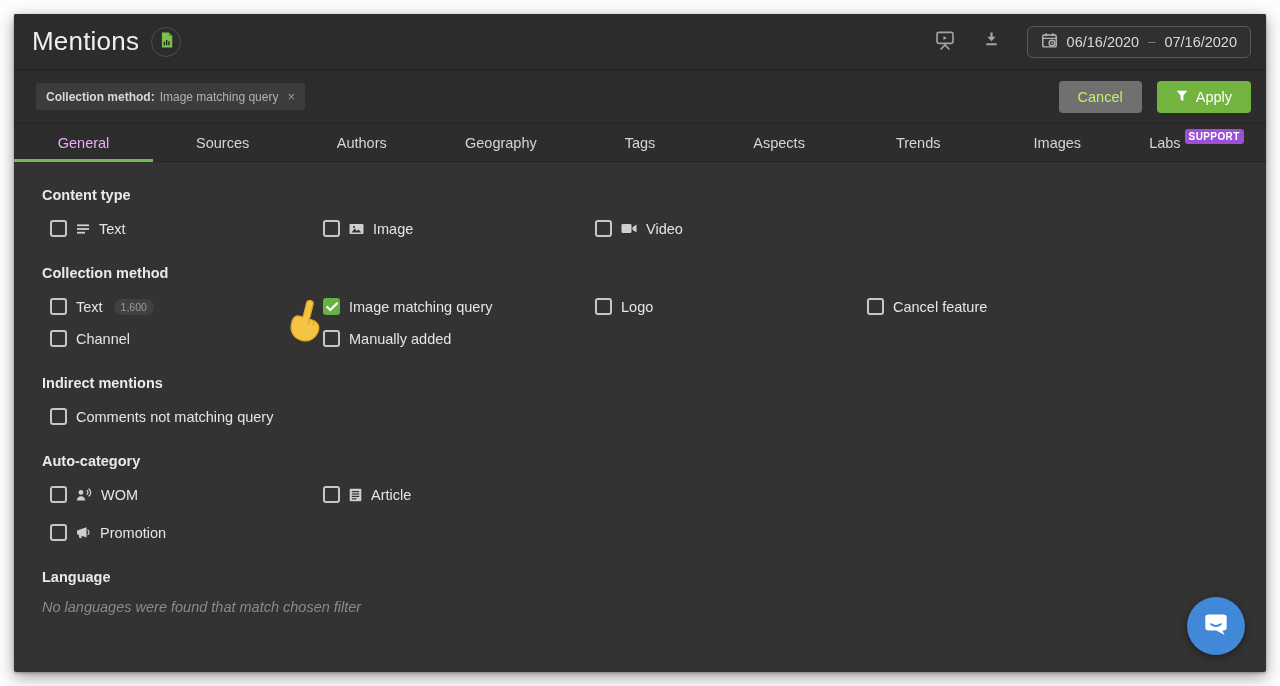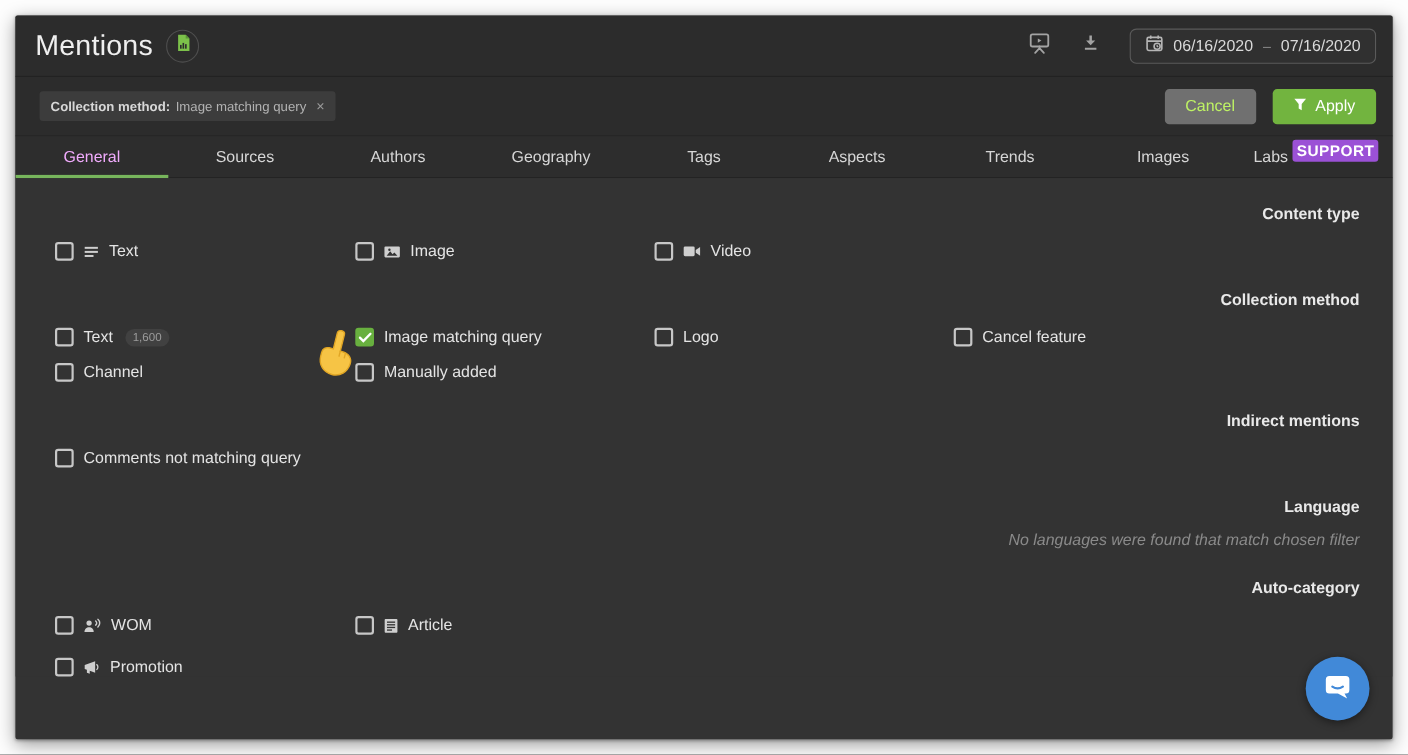--- a/index.html
+++ b/index.html
@@ -83,30 +83,30 @@
     display: flex; align-items: center; justify-content: center;
     font-size: 14.5px; color: #d6d6d6;
     cursor: pointer; position: relative;
   }
   .tab.active { color: #f0abfc; }
   .tab.active::after {
     content: ""; position: absolute; left: 0; right: 0; bottom: -1px;
     height: 3px; background: #77b55c;
   }
   .tab .support-badge {
-    font-size: 14px; font-weight: 700; letter-spacing: .4px;
+    font-size: 10px; font-weight: 700; letter-spacing: .4px;
     background: #9b51d6; color: #fff;
     border-radius: 3px; padding: 2px 4px;
     margin-left: 4px; transform: translateY(-6px);
   }
 
   
   .content { padding: 25px 30px 0 28px; background: #333333; position: relative; }
   .sec-title { font-size: 14.5px; font-weight: 700; color: #e9e9e9; }
-  .sec { margin-bottom: 28px; text-align: right; }
+  .sec { margin-bottom: 28px; }
   .sec .rows { margin-top: 17px; }
   .cb-grid {
     display: grid;
     grid-template-columns: 273px 272px 272px 1fr;
     align-items: center;
   }
   .cb-grid + .cb-grid { margin-top: 15px; }
   .sec-auto-category .cb-grid + .cb-grid { margin-top: 21px; }
   .cb-item {
     display: inline-flex; align-items: center; gap: 9px;
@@ -335,24 +335,20 @@
         <h3 class="sec-title">Indirect mentions</h3>
         <div class="rows">
           <div class="cb-grid">
             <label class="cb-item">
               <span class="checkbox"></span>
               <span>Comments not matching query</span>
             </label>
           </div>
         </div>
       </section>
-      <section class="sec sec-language">
-        <h3 class="sec-title">Language</h3>
-        <div class="empty-text">No languages were found that match chosen filter</div>
-      </section>
       <section class="sec sec-auto-category">
         <h3 class="sec-title">Auto-category</h3>
         <div class="rows">
           <div class="cb-grid">
             <label class="cb-item">
               <span class="checkbox"></span>
               <span class="cb-icon">
                 <svg width="16" height="14" viewBox="0 0 16 14" fill="#cfcfcf">
                   <circle cx="5" cy="4.4" r="2.4"></circle>
                   <path d="M0.8 12.6 c0 -2.5 1.9 -4.3 4.2 -4.3 s4.2 1.8 4.2 4.3 z"></path>
@@ -384,20 +380,24 @@
                 <svg width="15" height="14" viewBox="0 0 15 14" fill="#cfcfcf">
                   <path d="M10.5 1.2 v10.4 L5.6 9.8 v2.6 L3 11.5 V8.9 L1 8.2 V4.6 z"></path>
                   <path d="M12 4.2 c1.3 0.9 1.3 3.5 0 4.4" stroke="#cfcfcf" stroke-width="1.2" fill="none" stroke-linecap="round"></path>
                 </svg>
               </span>
               <span>Promotion</span>
             </label>
           </div>
         </div>
       </section>
+      <section class="sec sec-language">
+        <h3 class="sec-title">Language</h3>
+        <div class="empty-text">No languages were found that match chosen filter</div>
+      </section>
     </main>
 
   <div class="chat-bubble">
     <span>
       <svg width="30" height="30" viewBox="0 0 30 30">
         <path d="M7.5 5.5 h15 a3.2 3.2 0 0 1 3.2 3.2 v9.6 a3.2 3.2 0 0 1 -3.2 3.2 h-1.2 l2.4 4.6 -8.4 -4.6 h-7.8 a3.2 3.2 0 0 1 -3.2 -3.2 V8.7 a3.2 3.2 0 0 1 3.2 -3.2 z" fill="#ffffff"></path>
         <path d="M10.2 15.2 q4.8 3.4 9.6 0" stroke="#4189d8" stroke-width="2" fill="none" stroke-linecap="round"></path>
       </svg>
     </span>
   </div>

